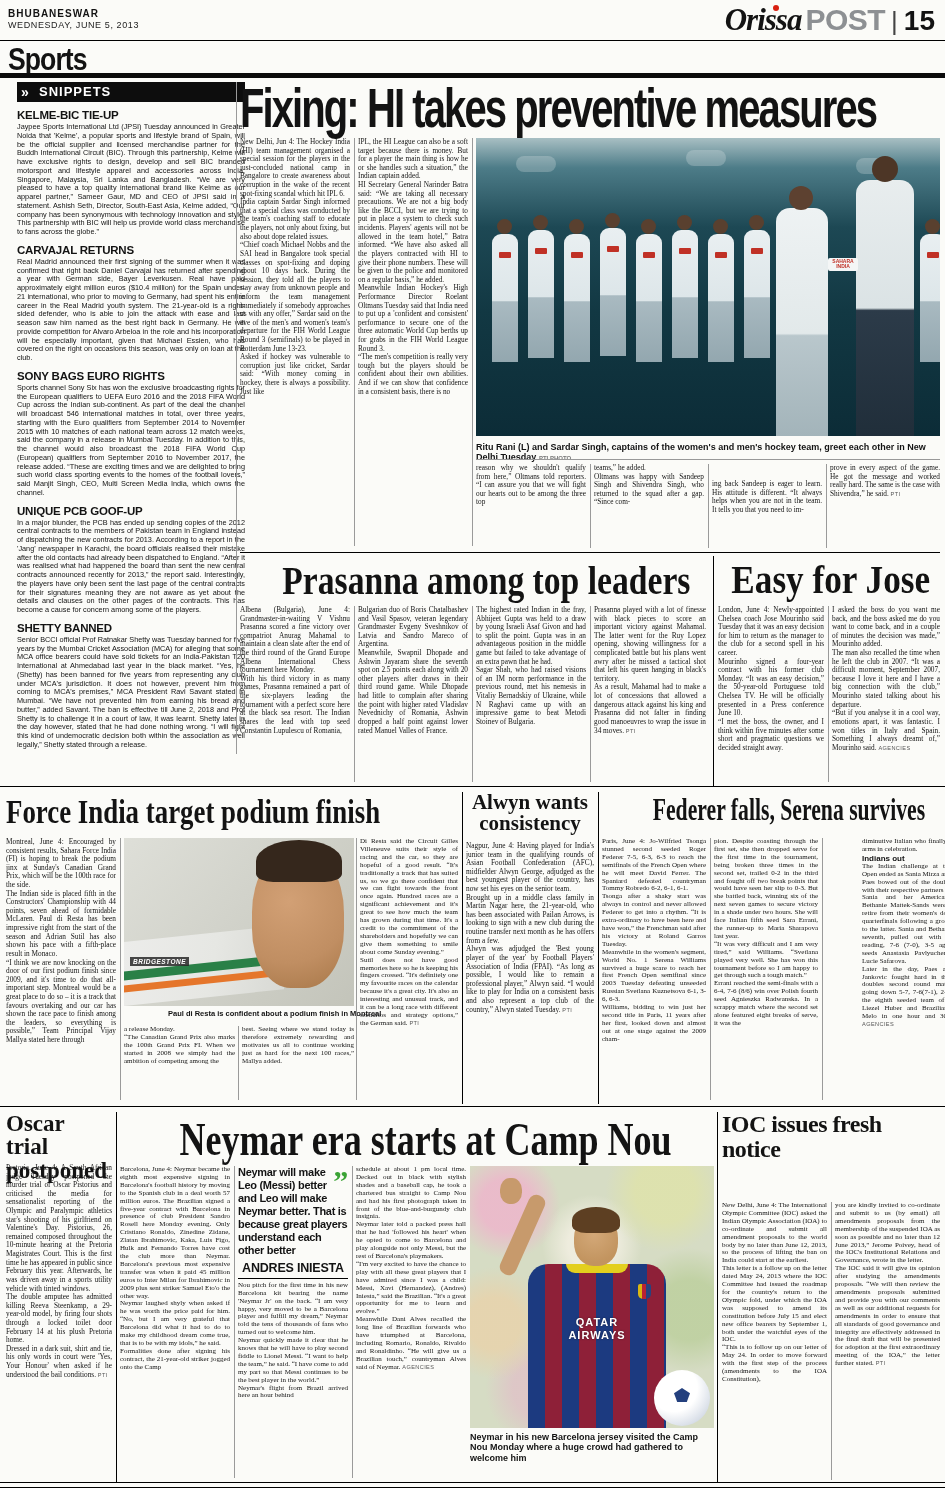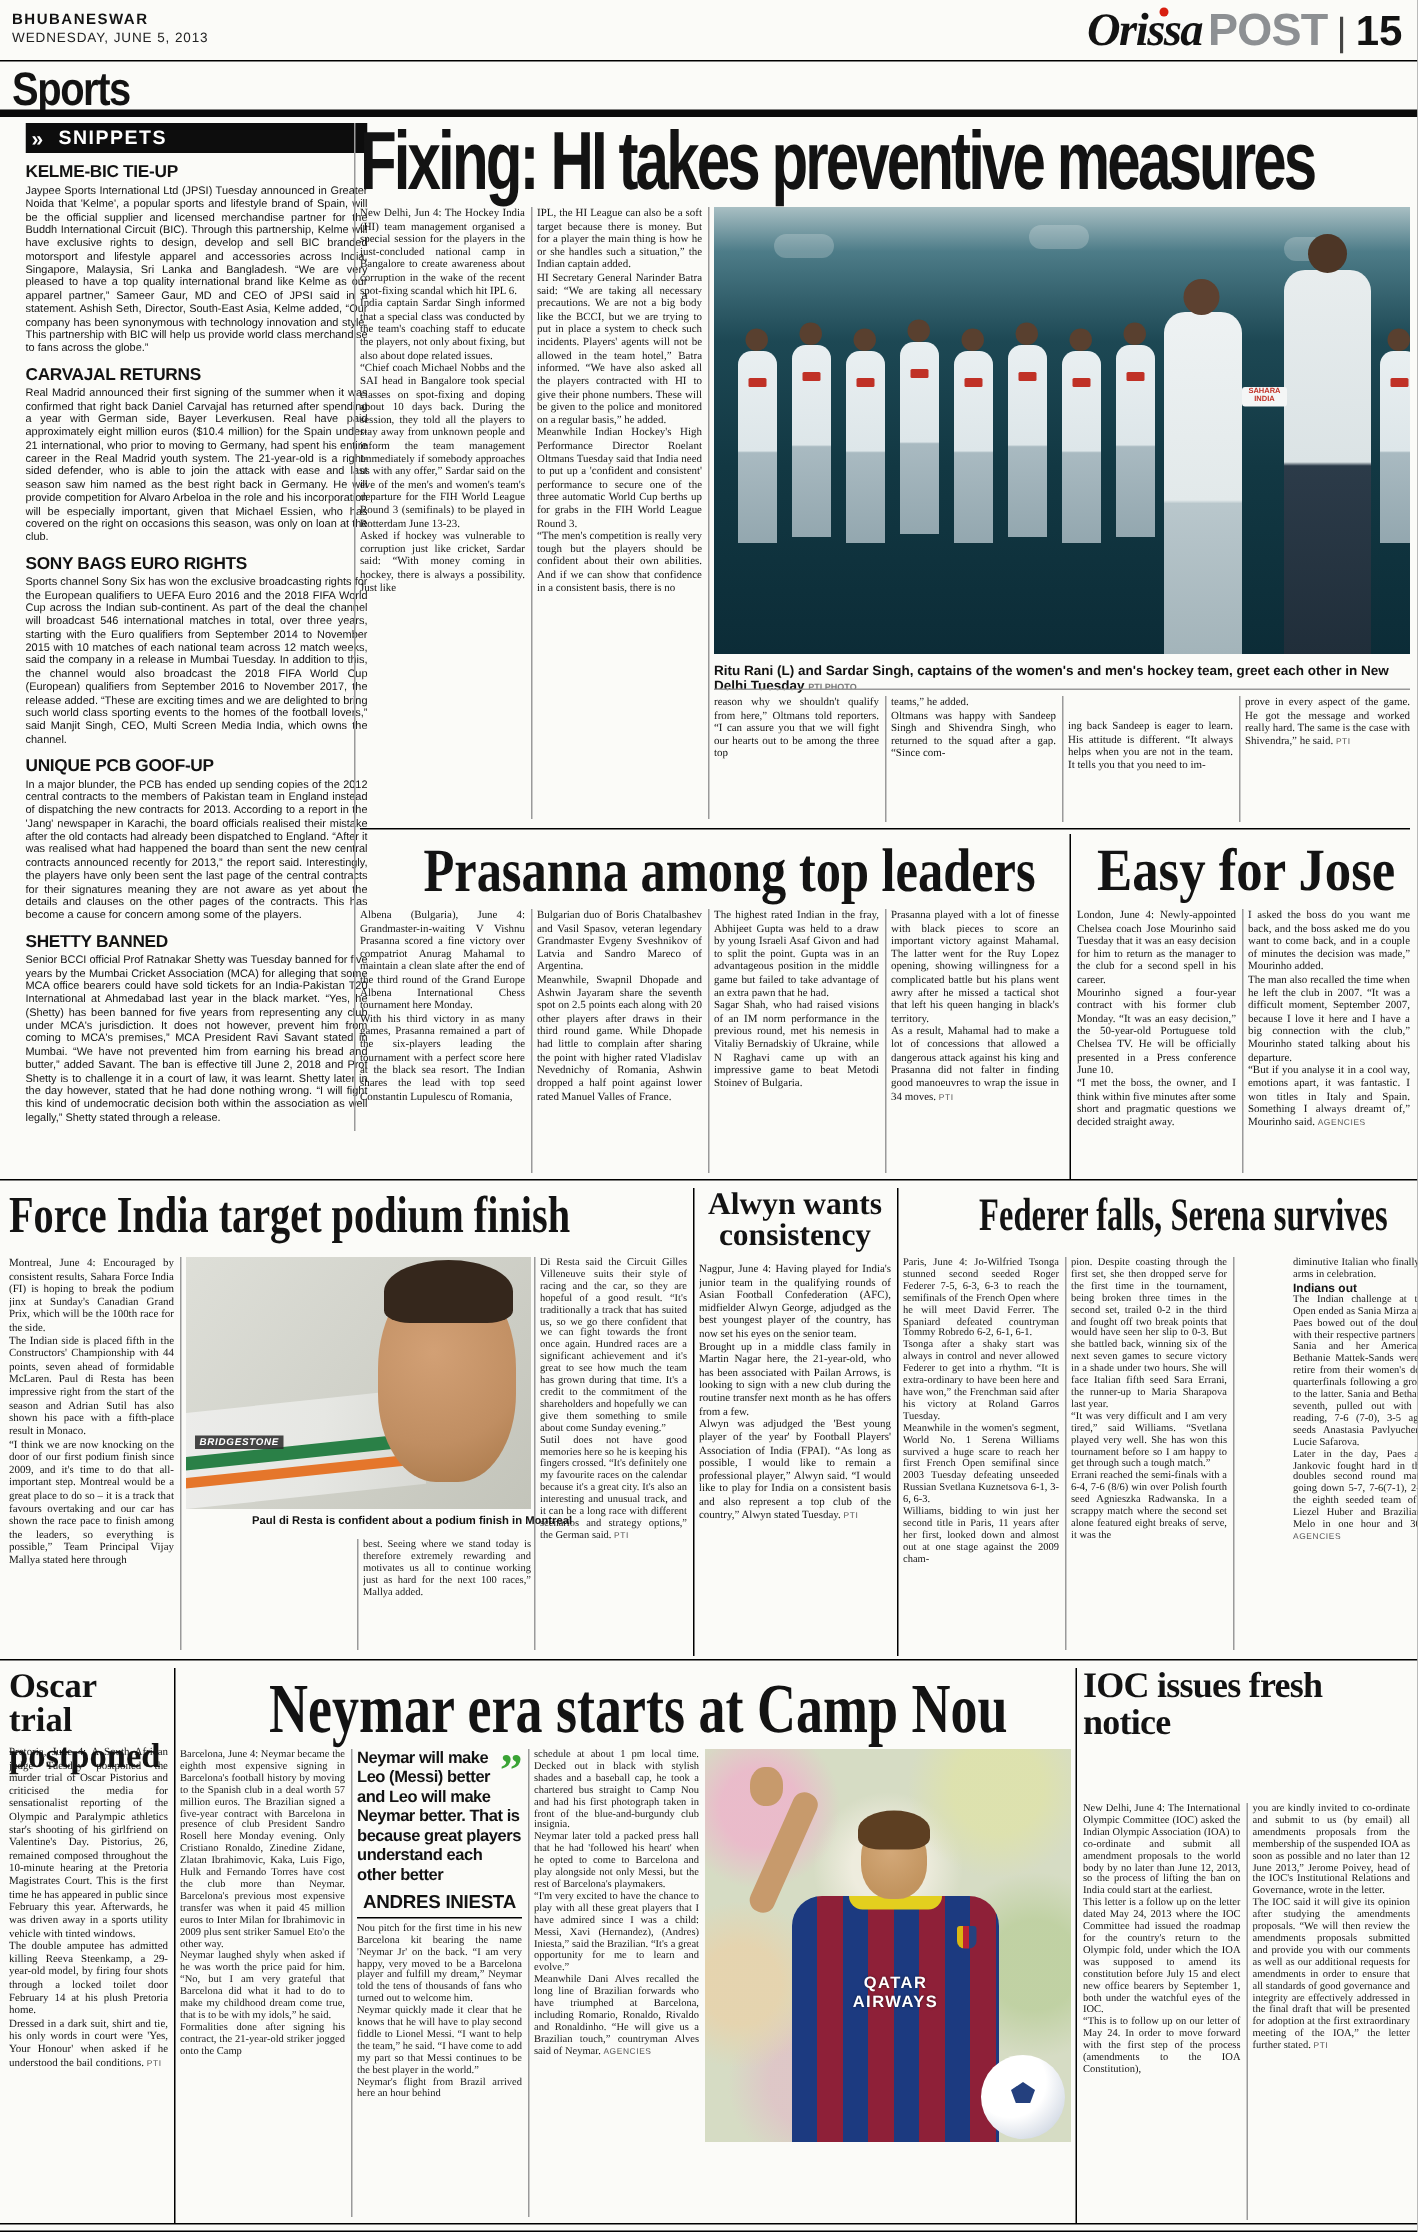--- a/index.html
+++ b/index.html
@@ -246,20 +246,22 @@
 “I think we are now knocking on the door of our first podium finish since 2009, and it's time to do that all-important step. Montreal would be a great place to do so – it is a track that favours overtaking and our car has shown the race pace to finish among the leaders, so everything is possible,” Team Principal Vijay Mallya stated here through</span></div>
     <div class="vr" style="left:114px;top:46px;height:262px;"></div>
     <div class="abs photo-diresta">
       <div class="dr-suit"></div>
       <div class="dr-stripe-g"></div>
       <div class="dr-stripe-o"></div>
       <div class="dr-face"></div>
       <div class="dr-sponsor">BRIDGESTONE</div>
     </div>
     <div class="abs caption-sm" style="left:118px;top:218px;width:230px;margin-left:44px;">Paul di Resta is confident about a podium finish in Montreal</div>
+    <div class="abs jtext tight" style="left:118px;top:234px;width:111px;height:74px;"><span>a release Monday.
+“The Canadian Grand Prix also marks the 100th Grand Prix FI. When we started in 2008 we simply had the ambition of competing among the</span></div>
     <div class="vr" style="left:232px;top:234px;height:74px;"></div>
     <div class="abs jtext tight" style="left:236px;top:234px;width:112px;height:74px;"><span>best. Seeing where we stand today is therefore extremely rewarding and motivates us all to continue working just as hard for the next 100 races,” Mallya added.</span></div>
     <div class="vr" style="left:350px;top:46px;height:262px;"></div>
     <div class="abs jtext tight" style="left:354px;top:46px;width:98px;height:262px;"><span>Di Resta said the Circuit Gilles Villeneuve suits their style of racing and the car, so they are hopeful of a good result. “It's traditionally a track that has suited us, so we go there confident that we can fight towards the front once again. Hundred races are a significant achievement and it's great to see how much the team has grown during that time. It's a credit to the commitment of the shareholders and hopefully we can give them something to smile about come Sunday evening.”
 Sutil does not have good memories here so he is keeping his fingers crossed. “It's definitely one my favourite races on the calendar because it's a great city. It's also an interesting and unusual track, and it can be a long race with different scenarios and strategy options,” the German said.</span> <span class="credit">PTI</span></div>
   </div>
   <div class="vrb" style="left:462px;top:792px;height:312px;"></div>
 
   <div class="abs" style="left:466px;top:792px;width:128px;height:312px;">
     <div class="hl h-serif h-alwyn">Alwyn wants consistency</div>
@@ -323,20 +325,21 @@
       <div class="ny-bokeh"></div>
       <div class="ny-arm"></div>
       <div class="ny-hand"></div>
       <div class="ny-torso"></div>
       <div class="ny-collar"></div>
       <div class="ny-head"></div>
       <div class="ny-crest"></div>
       <div class="ny-sponsor">QATAR AIRWAYS</div>
       <div class="ny-ball"></div>
     </div>
+    <div class="abs caption" style="left:350px;top:320px;width:244px;">Neymar in his new Barcelona jersey visited the Camp Nou Monday where a huge crowd had gathered to welcome him</div>
   </div>
   <div class="vrb" style="left:717px;top:1112px;height:370px;"></div>
 
   <div class="abs" style="left:722px;top:1112px;width:218px;height:370px;">
     <div class="hl h-serif h-ioc">IOC issues fresh notice</div>
     <div class="abs jtext tight" style="left:0;top:90px;width:105px;height:278px;"><span class="dl">New Delhi, June 4:</span> <span>The International Olympic Committee (IOC) asked the Indian Olympic Association (IOA) to co-ordinate and submit all amendment proposals to the world body by no later than June 12, 2013, so the process of lifting the ban on India could start at the earliest.
 This letter is a follow up on the letter dated May 24, 2013 where the IOC Committee had issued the roadmap for the country's return to the Olympic fold, under which the IOA was supposed to amend its constitution before July 15 and elect new office bearers by September 1, both under the watchful eyes of the IOC.
 “This is to follow up on our letter of May 24. In order to move forward with the first step of the process (amendments to the IOA Constitution),</span></div>
     <div class="vr" style="left:109px;top:90px;height:278px;"></div>
     <div class="abs jtext tight" style="left:113px;top:90px;width:105px;height:278px;"><span>you are kindly invited to co-ordinate and submit to us (by email) all amendments proposals from the membership of the suspended IOA as soon as possible and no later than 12 June 2013,” Jerome Poivey, head of the IOC's Institutional Relations and Governance, wrote in the letter.

